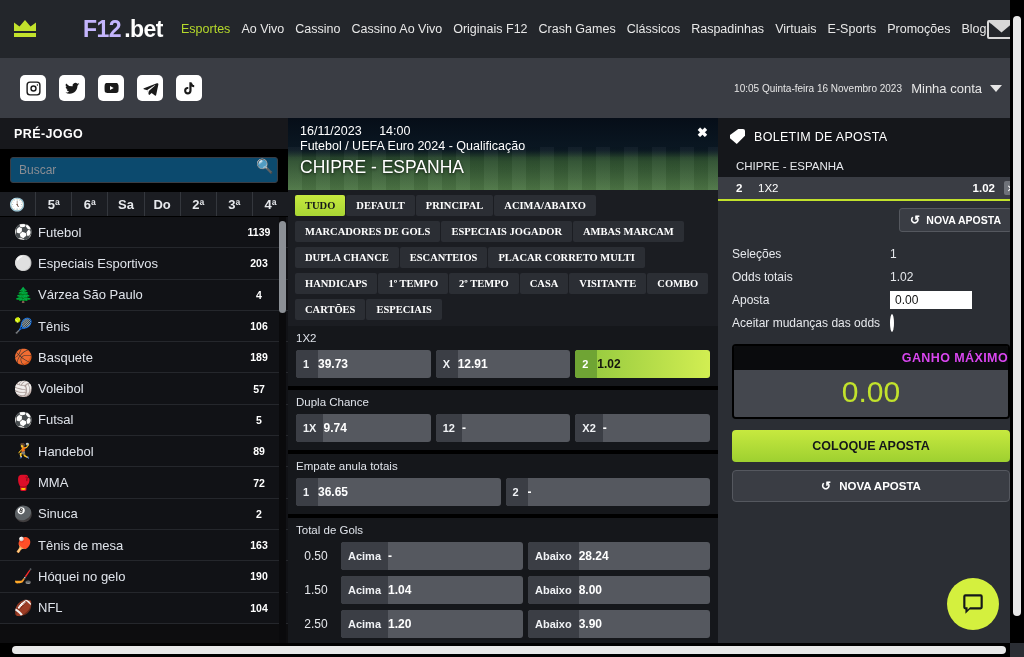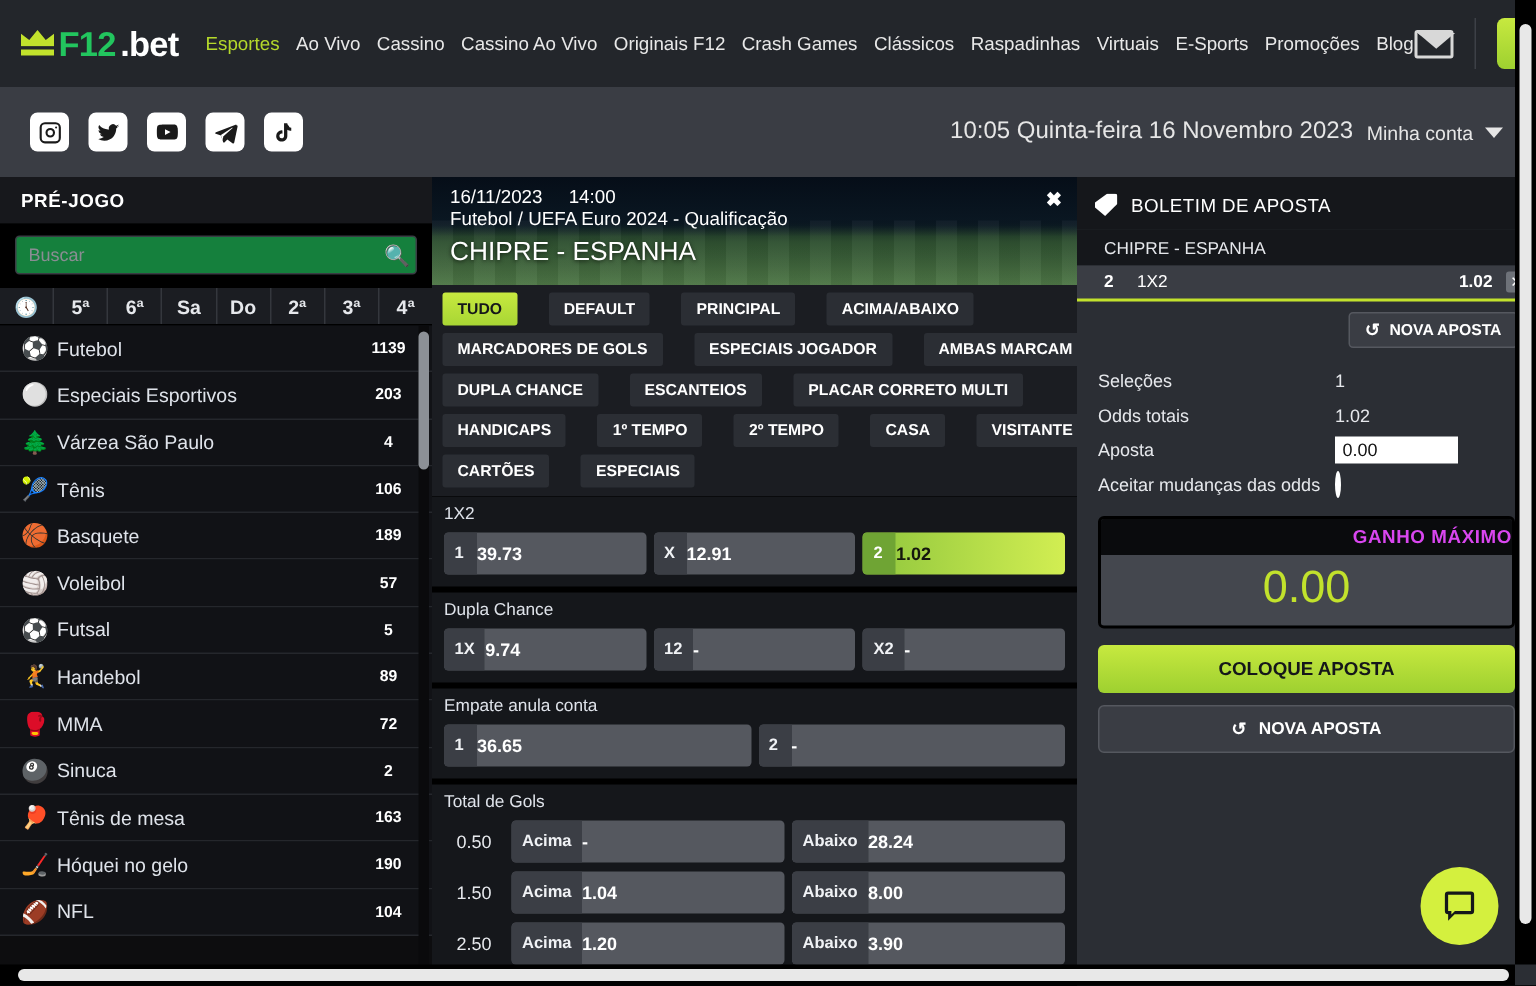--- a/index.html
+++ b/index.html
@@ -21,21 +21,21 @@
   .logo-crown { width: 22px; height: 20px; position: relative; }
   .logo-crown::before {
     content: ""; position: absolute; left: 0; top: 1px; width: 22px; height: 11px;
     background: #c2e22c;
     clip-path: polygon(0% 100%,0% 22%,25% 60%,50% 0%,75% 60%,100% 22%,100% 100%);
   }
   .logo-crown::after {
     content: ""; position: absolute; left: 0; bottom: 2px; width: 22px; height: 4px;
     background: #c2e22c;
   }
-  .logo-f12 { color: #22c55e; font-size: 23px; font-weight: bold; letter-spacing: -0.5px; }
+  .logo-f12 { color: #c4b5fd; font-size: 23px; font-weight: bold; letter-spacing: -0.5px; margin-left: 44px; }
   .logo-bet { color: #fff; font-size: 23px; font-weight: bold; letter-spacing: -0.5px; }
 
   .nav-links { display: flex; align-items: center; gap: 11px; flex: 1; }
   .nav-link {
     color: #e8e8e8; font-size: 12.5px; white-space: nowrap; cursor: pointer;
   }
   .nav-link.active { color: #b5d92b; }
 
   .nav-right { display: flex; align-items: center; gap: 0; }
   .mail-icon {
@@ -63,21 +63,21 @@
     display: flex; align-items: center; padding-left: 20px; gap: 13px;
     position: relative;
   }
   .soc {
     width: 26px; height: 26px; background: #fff; border-radius: 5px;
     display: flex; align-items: center; justify-content: center; cursor: pointer;
     color: #222;
   }
   .soc svg { width: 17px; height: 17px; fill: #1a1a1a; }
   .datetime {
-    position: absolute; right: 122px; color: #e6e6e6; font-size: 16px;
+    position: absolute; right: 122px; color: #e6e6e6; font-size: 10px;
     white-space: nowrap;
   }
   .minhaconta {
     position: absolute; right: 22px; color: #e6e6e6; font-size: 13px;
     display: flex; align-items: center; gap: 8px; cursor: pointer;
   }
   .chev-down {
     width: 0; height: 0; border-left: 6px solid transparent;
     border-right: 6px solid transparent; border-top: 7px solid #e6e6e6;
   }
@@ -87,22 +87,22 @@
 
   
   .sidebar { width: 288px; background: #0d0d0f; position: relative; }
   .sidebar-title {
     height: 31px; display: flex; align-items: center; padding-left: 14px;
     color: #fff; font-size: 12.5px; font-weight: bold; letter-spacing: 0.4px;
     background: #17181c;
   }
   .search-wrap { padding: 8px 10px 9px 10px; background: #000; }
   .search-box {
-    position: relative; height: 26px; background: #15803d;
-    border: 1px solid #3a3d44; border-radius: 3px; display: flex; align-items: center;
+    position: relative; height: 26px; background: #0c4a6e;
+    border: 1px solid #3a3d44; border-radius: 3px; display: flex; 
   }
   .search-box input {
     flex: 1; background: transparent; border: none; outline: none;
     color: #ddd; font-size: 12px; padding: 0 8px;
     font-family: "Liberation Sans", sans-serif;
   }
   .search-box input::placeholder { color: #8a8d93; }
   .search-ico { width: 24px; color: #c9ccd2; font-size: 14px; text-align: center; }
 
   .daytabs { display: flex; height: 25px; background: #1b1d22; border-bottom: 1px solid #000; }
@@ -150,21 +150,21 @@
   .mb-teams {
     color: #fff; font-size: 17.5px; margin-top: 4px; position: relative; z-index:2;
     text-shadow: 0 1px 3px rgba(0,0,0,0.7);
   }
   .mb-close {
     position: absolute; right: 10px; top: 7px; color: #fff; font-size: 13px;
     font-weight: bold; cursor: pointer; z-index: 3;
   }
 
   .tabs-area { background: #1b1d22; padding: 5px 7px 6px 7px; }
-  .tab-row { display: flex; gap: 21px; margin-bottom: 5px; flex-wrap: nowrap; }
+  .tab-row { display: flex; gap: 1px; margin-bottom: 5px; flex-wrap: nowrap; font-family: Liberation Serif, serif; }
   .tab-row:last-child { margin-bottom: 0; }
   .tab {
     background: #2b2e34; color: #fff; font-size: 10.5px; font-weight: bold;
     padding: 5px 10px; border-radius: 2px; cursor: pointer; white-space: nowrap;
   }
   .tab.active { background: linear-gradient(180deg,#c7e93f,#a8d634); color: #15171a; }
 
   .markets { background: #000; height: 337px; overflow: hidden; position: relative; }
   .market { background: #15171b; margin-bottom: 4px; padding: 6px 8px 8px 8px; }
   .market-title { color: #dfe3ea; font-size: 11.5px; margin-bottom: 6px; }
@@ -524,21 +524,21 @@
               <span class="val">-</span>
             </div>
             <div class="odds-btn">
               <span class="lbl">X2</span>
               <span class="val">-</span>
             </div>
           </div>
         </div>
 
         <div class="market">
-          <div class="market-title">Empate anula conta</div>
+          <div class="market-title">Empate anula totais</div>
           <div class="odds-row">
             <div class="odds-btn">
               <span class="lbl">1</span>
               <span class="val">36.65</span>
             </div>
             <div class="odds-btn">
               <span class="lbl">2</span>
               <span class="val">-</span>
             </div>
           </div>

